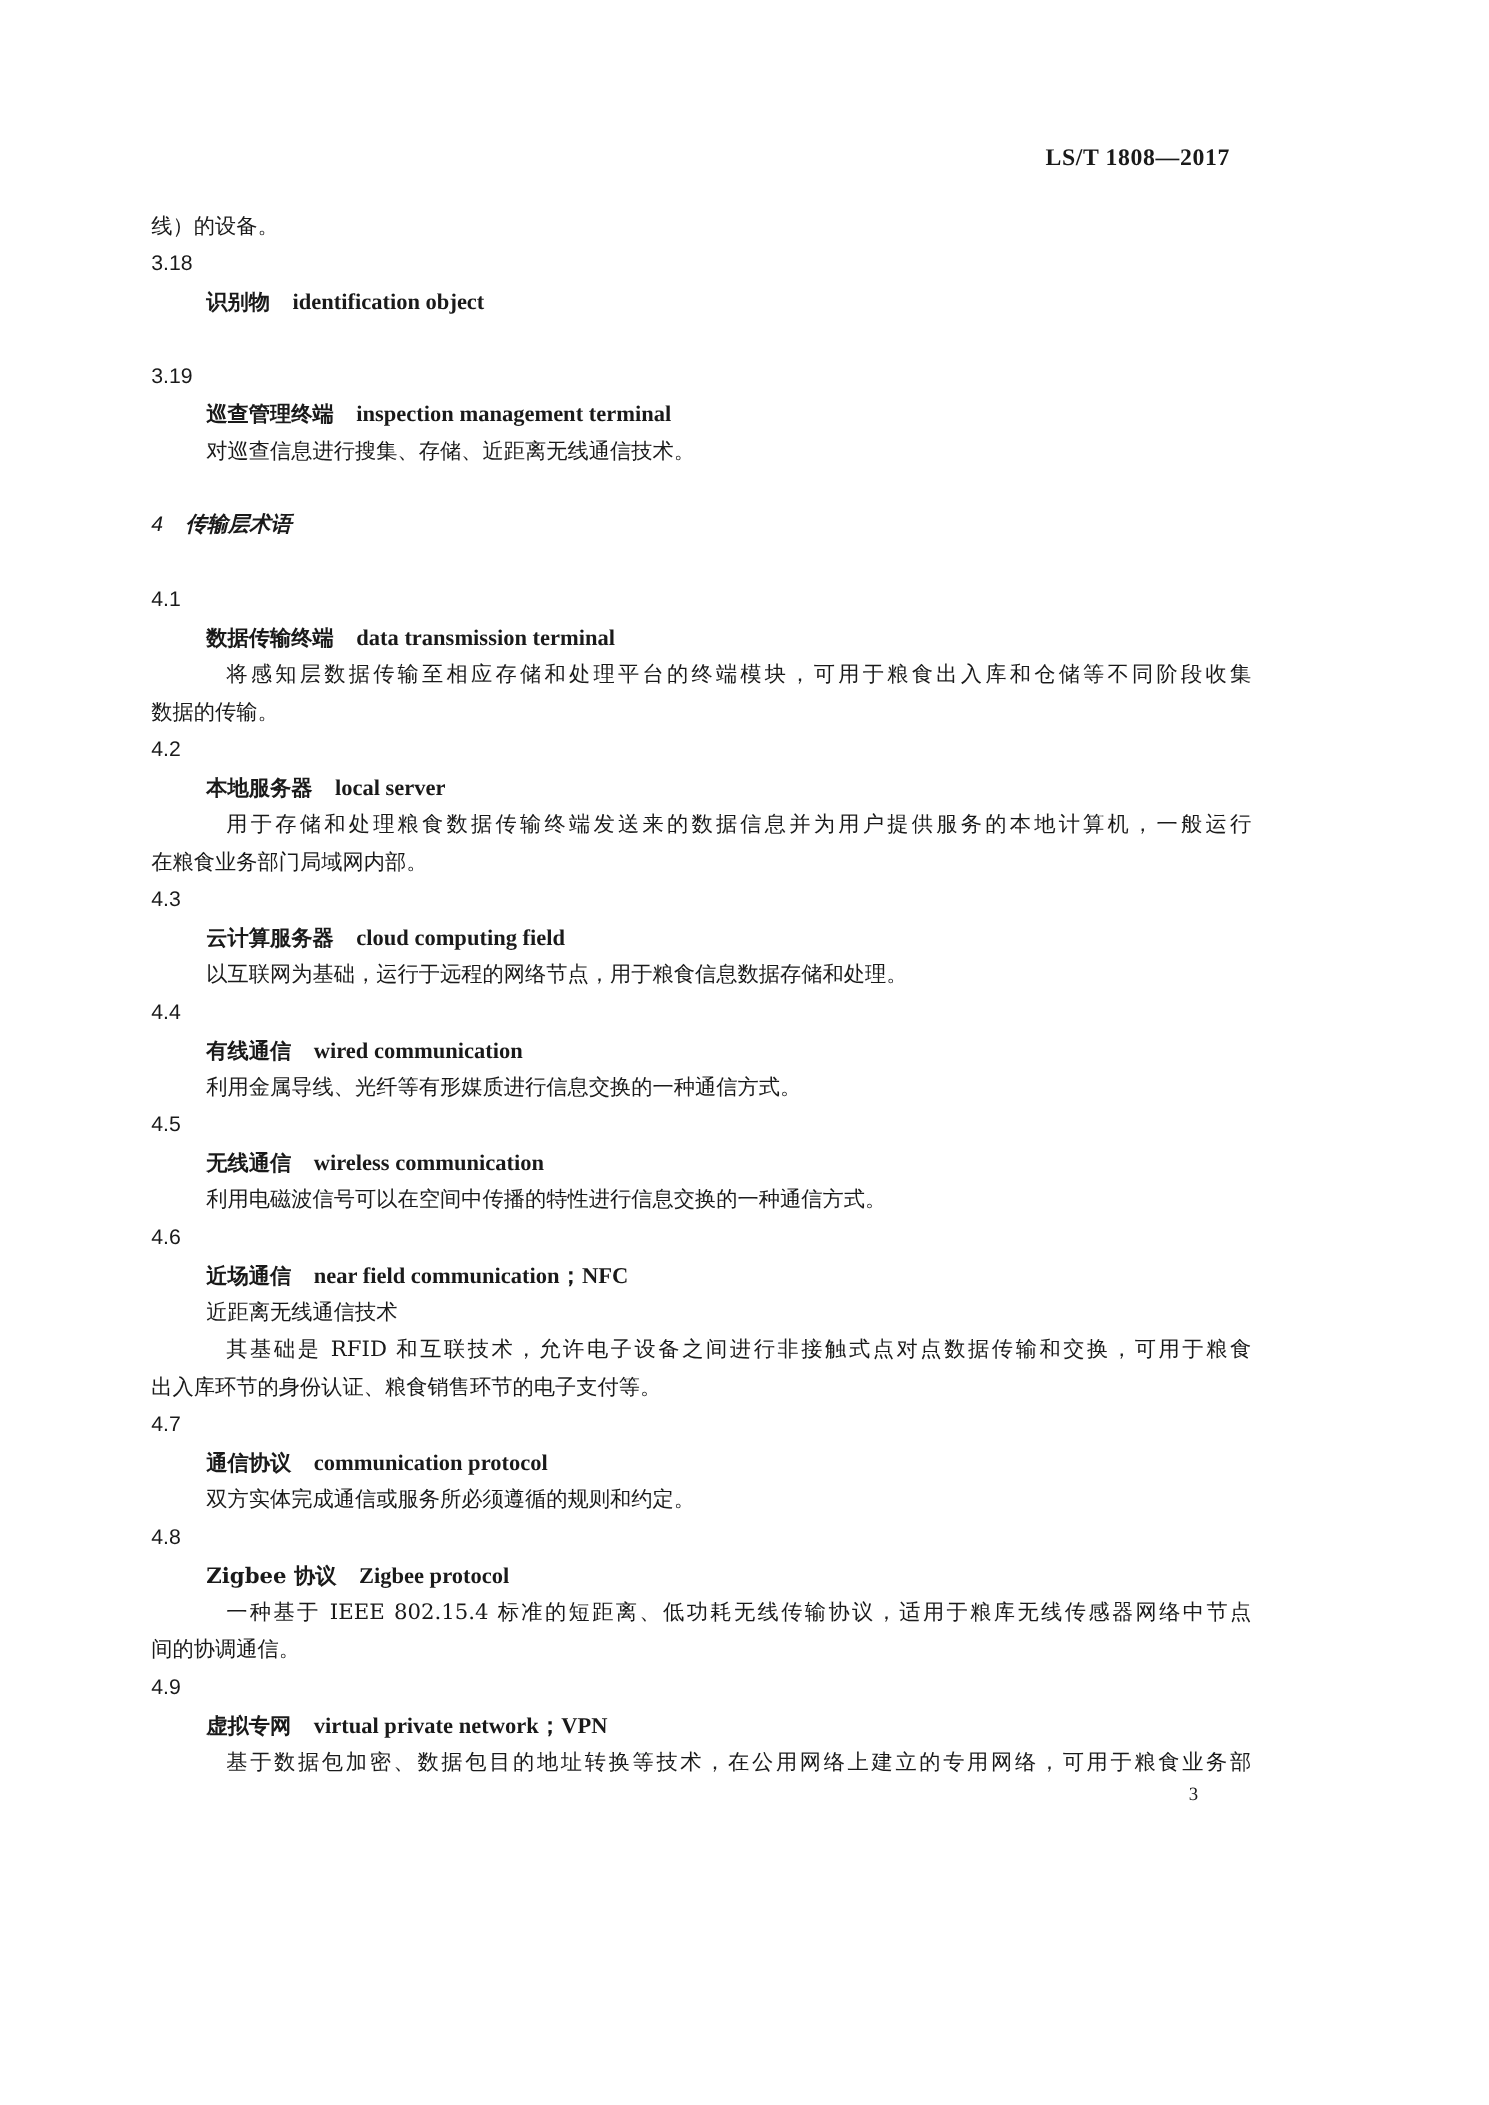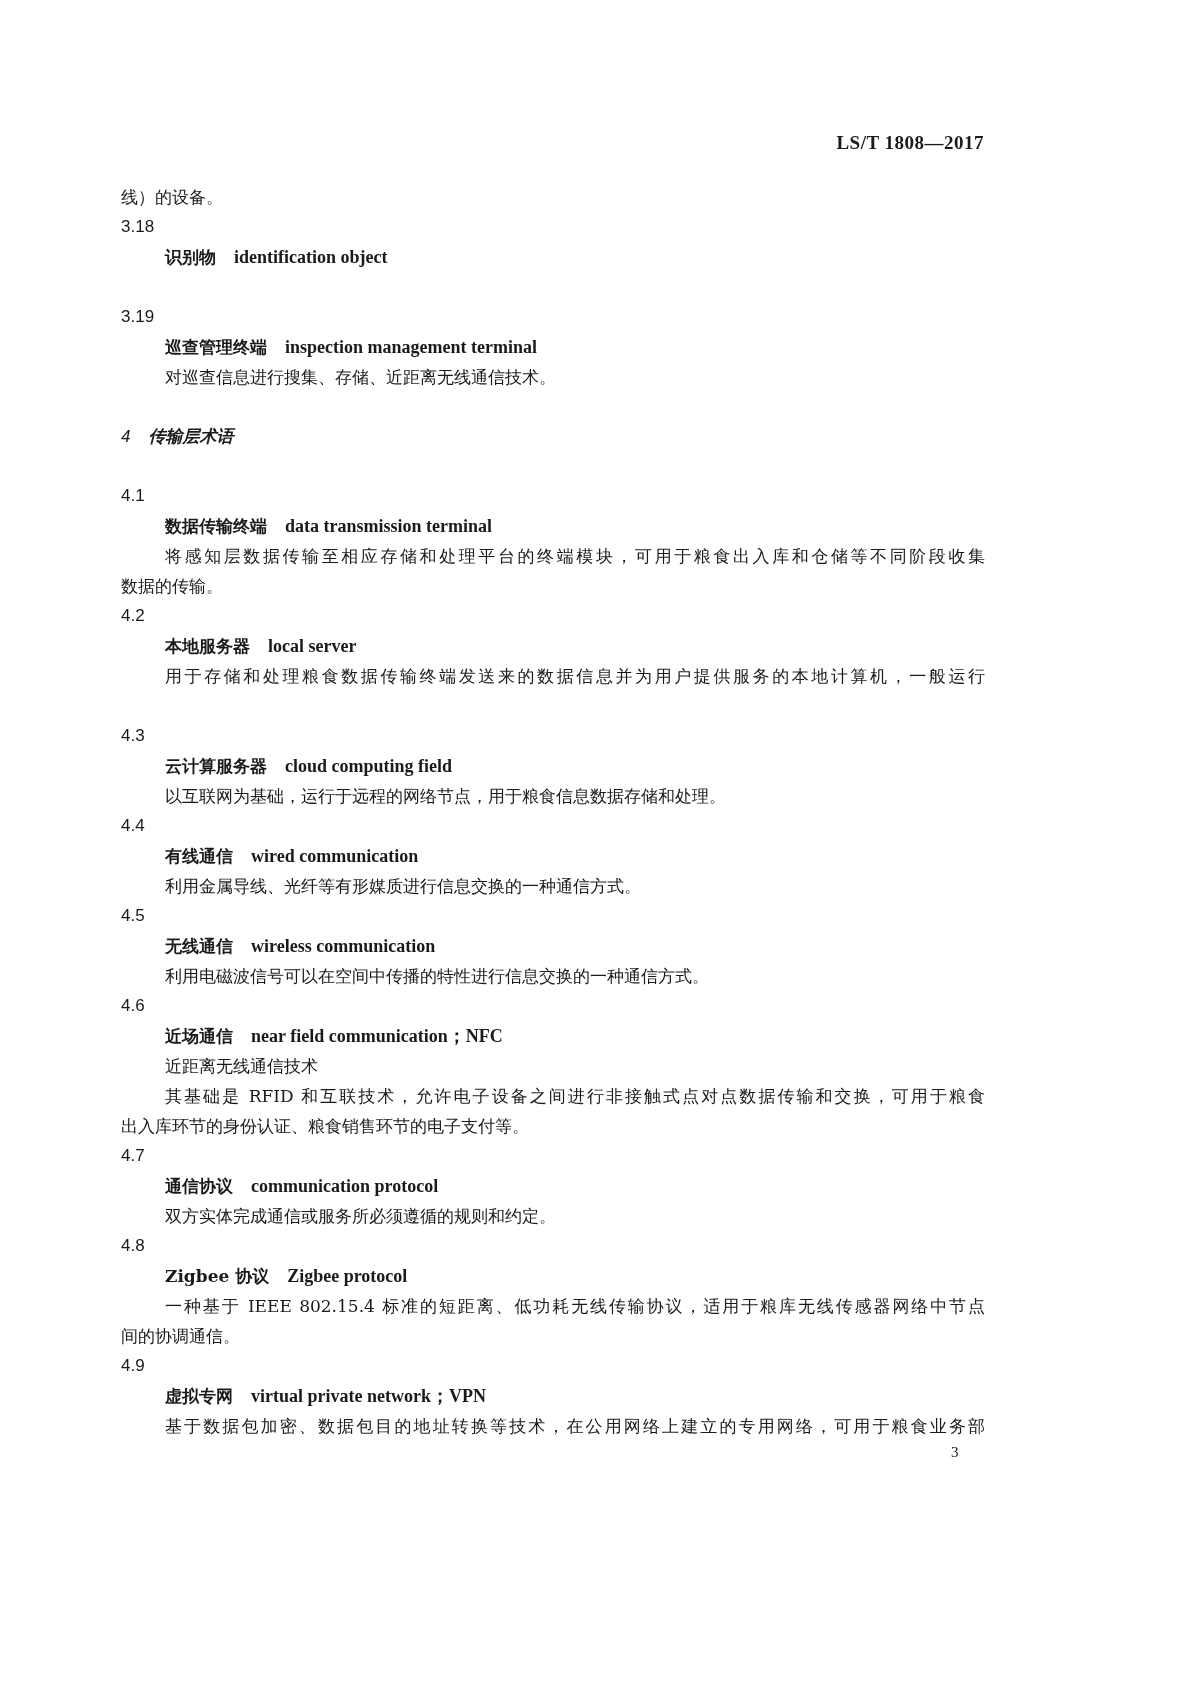--- a/index.html
+++ b/index.html
@@ -1,35 +1,35 @@
 <!DOCTYPE html>
 <html><head>
   <meta charset="utf-8">
   <style>
     html, body { margin: 0; padding: 0; background: #ffffff; }
     body {
       width: 1191px; height: 1684px; position: relative; overflow: hidden;
       font-family: "DejaVu Serif", "Liberation Serif", serif;
       color: #1a1a1a;
     }
-    .page { position: absolute; left: 0; top: 16px; width: 1191px; height: 1608px; }
+    .page { position: absolute; left: 0; top: 0; width: 1191px; height: 1608px; }
     .header-code {
       position: absolute; right: 207px; top: 116px;
       font-family: "Liberation Serif", serif; font-size: 19px; font-weight: bold;
       letter-spacing: 0.5px;
     }
     .line {
       position: absolute; left: 121px; width: 864px;
       font-size: 17px; line-height: 22px; white-space: nowrap;
     }
     .indent { left: 165px; width: 820px; }
     .num { font-family: "Liberation Sans", sans-serif; font-size: 17px; }
     .term { font-weight: bold; }
     .term .en { font-family: "Liberation Serif", serif; font-weight: bold; margin-left: 18px; font-size: 18px; }
-    .justify { text-align: justify; text-align-last: justify; white-space: normal; }
+    .justify { text-align: justify; text-align-last: justify; white-space: normal; margin-left: 16px; }
     .section { font-weight: bold; font-style: italic; }
     .section .sec-num { font-family: "Liberation Sans", sans-serif; font-weight: normal; margin-right: 18px; }
     .page-num {
       position: absolute; left: 951px; top: 1428px;
       font-family: "Liberation Serif", serif; font-size: 15px;
     }
   </style>
 </head>
 <body>
 
@@ -59,20 +59,21 @@
     <span>数据传输终端</span><span class="en">data transmission terminal</span>
   </div>
   <div class="line indent justify" style="top:529px">将感知层数据传输至相应存储和处理平台的终端模块，可用于粮食出入库和仓储等不同阶段收集</div>
   <div class="line" style="top:559px">数据的传输。</div>
 
   <div class="line num" style="top:589px">4.2</div>
   <div class="line indent term" style="top:619px">
     <span>本地服务器</span><span class="en">local server</span>
   </div>
   <div class="line indent justify" style="top:649px">用于存储和处理粮食数据传输终端发送来的数据信息并为用户提供服务的本地计算机，一般运行</div>
+  <div class="line" style="top:679px">在粮食业务部门局域网内部。</div>
 
   <div class="line num" style="top:709px">4.3</div>
   <div class="line indent term" style="top:739px">
     <span>云计算服务器</span><span class="en">cloud computing field</span>
   </div>
   <div class="line indent" style="top:769px">以互联网为基础，运行于远程的网络节点，用于粮食信息数据存储和处理。</div>
 
   <div class="line num" style="top:799px">4.4</div>
   <div class="line indent term" style="top:829px">
     <span>有线通信</span><span class="en">wired communication</span>

